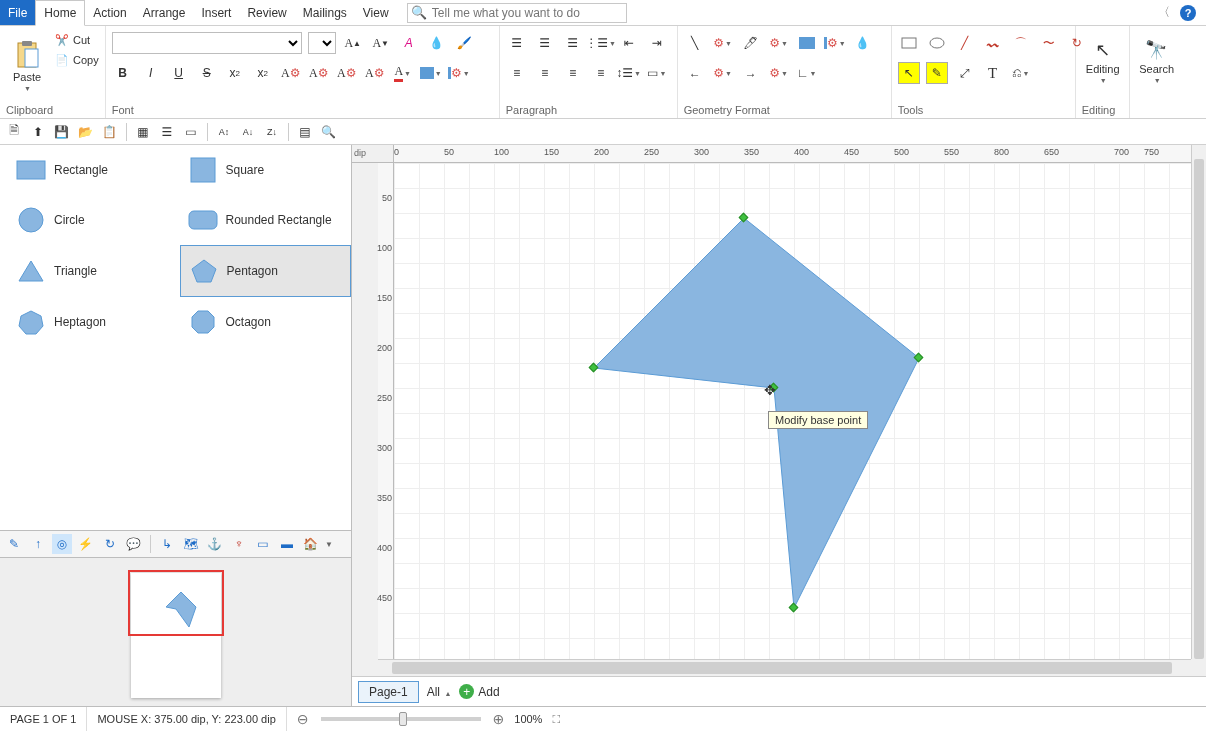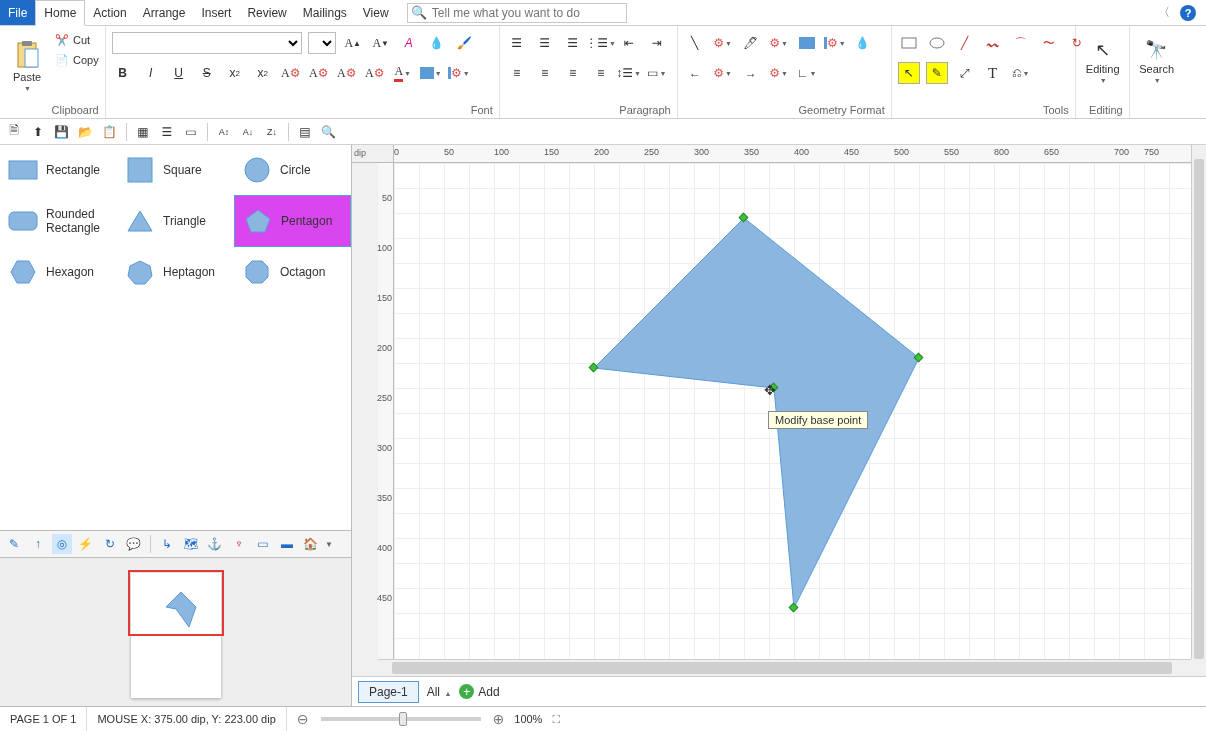--- a/index.html
+++ b/index.html
@@ -10,45 +10,45 @@
 .menubar .tab.active { border:1px solid #c8c8c8; border-bottom:1px solid #fff; background:#fff; margin-bottom:-1px; }
 .menubar .search-wrap { flex:1; display:flex; align-items:center; margin-left:10px; }
 .menubar .search-box { border:1px solid #c8c8c8; height:20px; width:220px; display:flex; align-items:center; padding:0 4px; }
 .menubar .search-box input { border:none; outline:none; font-size:12px; width:100%; color:#888; background:transparent; }
 .menubar .search-box .sicon { color:#1e6cc7; margin-right:4px; font-size:13px; }
 .menubar .right-icons { display:flex; align-items:center; gap:10px; padding:0 10px; }
 .help-circle { width:16px; height:16px; border-radius:50%; background:#1e6cc7; color:#fff; display:flex; align-items:center; justify-content:center; font-size:11px; font-weight:bold; }
 
 .ribbon { height: 93px; border-bottom:1px solid #d0d0d0; display:flex; }
 .ribbon-group { border-right:1px solid #e3e3e3; display:flex; flex-direction:column; padding:2px 6px 0 6px; }
-.ribbon-group .label { text-align:right; font-size:11px; color:#666; padding:2px 0; margin-top:auto; }
+.ribbon-group .label { text-align:left; font-size:11px; color:#666; padding:2px 0; margin-top:auto; }
 .ribbon-body { flex:1; display:flex; align-items:flex-start; gap:6px; padding-top:4px; }
 .big-btn { display:flex; flex-direction:column; align-items:center; justify-content:center; width:42px; height:66px; text-align:center; font-size:11px; cursor:pointer; gap:2px; }
 .vsplit { display:flex; flex-direction:column; gap:4px; }
 .vsplit .mini { display:flex; align-items:center; gap:3px; font-size:11px; cursor:pointer; height:16px; }
 .icon16 { width:16px; height:16px; display:inline-flex; align-items:center; justify-content:center; }
 .row-icons { display:flex; gap:6px; align-items:center; }
 .row-icons .i { width:22px; height:22px; display:flex; align-items:center; justify-content:center; cursor:pointer; }
 .dropdown-arrow { font-size:7px; color:#666; margin-left:1px; }
 .font-select { border:1px solid #bdbdbd; height:22px; background:#fff; }
 .gear { color:#d9534f; }
 .bshape { width:16px; height:12px; background:#5b9bd5; display:inline-block; }
 .ylw { background:#ffff00; border:1px solid #aaa; }
 
 .toolstrip { height:26px; border-bottom:1px solid #d0d0d0; display:flex; align-items:center; padding:0 4px; gap:4px; }
 .toolstrip .t { width:20px; height:20px; display:flex; align-items:center; justify-content:center; cursor:pointer; }
 .sep { width:1px; height:18px; background:#ccc; margin:0 2px; }
 
 .workarea { display:flex; height: calc(731px - 26px - 93px - 26px - 25px); }
 .leftpanel { width:352px; display:flex; flex-direction:column; border-right:1px solid #bdbdbd; }
 .shape-gallery { flex:1; overflow:auto; position:relative; background:#fff; border-bottom:1px solid #bdbdbd; }
-.shape-gallery .grid { display:grid; grid-template-columns: 1fr 1fr 1fr; }
+.shape-gallery .grid { display:grid; grid-template-columns: 1fr 1fr; padding-left: 8px; }
 .shape-cell { display:flex; align-items:center; gap:8px; padding:10px 8px; font-size:12px; cursor:pointer; }
 .shape-cell .sw { width:30px; height:30px; display:flex; align-items:center; justify-content:center; }
-.shape-cell.selected { background:#d946ef; border:1px solid #5b9bd5; }
+.shape-cell.selected { background:#e5e5e5; border:1px solid #5b9bd5; }
 .gallery-toolbar { height:27px; border-bottom:1px solid #bdbdbd; background:#f5f5f5; display:flex; align-items:center; padding:0 4px; gap:4px; }
 .gallery-toolbar .gt { width:20px; height:20px; display:flex; align-items:center; justify-content:center; cursor:pointer; }
 .thumb-area { flex:0 0 148px; background:#eeeeee; display:flex; align-items:flex-start; justify-content:center; padding-top:15px; }
 .page-thumb { width:90px; height:125px; background:#fff; box-shadow:0 1px 3px rgba(0,0,0,.3); position:relative; }
 .page-thumb .sel { position:absolute; left:-3px; top:-3px; right:-3px; height:66px; border:2px solid #e53935; }
 
 .canvas-wrap { flex:1; position:relative; background:#f0f0f0; overflow:hidden; display:flex; flex-direction:column; }
 .ruler-corner { position:absolute; left:0; top:0; width:42px; height:18px; background:#f0f0f0; border-right:1px solid #bbb; border-bottom:1px solid #bbb; font-size:9px; color:#666; padding-left:2px; line-height:16px; }
 .ruler-x { position:absolute; left:42px; top:0; right:15px; height:18px; background:#f7f7f7; border-bottom:1px solid #bbb; font-size:9px; color:#555; }
 .ruler-x .tick { position:absolute; top:2px; }
@@ -369,28 +369,20 @@
             </span>
             <span>Triangle</span>
           </div>
           <div class="shape-cell selected">
             <span class="sw">
               <svg width="28" height="26">
                 <polygon points="14,2 26,11 21,24 7,24 2,11" fill="#8ab6e0" stroke="#5b9bd5"></polygon>
               </svg>
             </span>
             <span>Pentagon</span>
-          </div>
-          <div class="shape-cell">
-            <span class="sw">
-              <svg width="28" height="26">
-                <polygon points="8,2 20,2 26,13 20,24 8,24 2,13" fill="#8ab6e0" stroke="#5b9bd5"></polygon>
-              </svg>
-            </span>
-            <span>Hexagon</span>
           </div>
           <div class="shape-cell">
             <span class="sw">
               <svg width="28" height="26">
                 <polygon points="14,2 24,7 26,17 19,25 9,25 2,17 4,7" fill="#8ab6e0" stroke="#5b9bd5"></polygon>
               </svg>
             </span>
             <span>Heptagon</span>
           </div>
           <div class="shape-cell">

